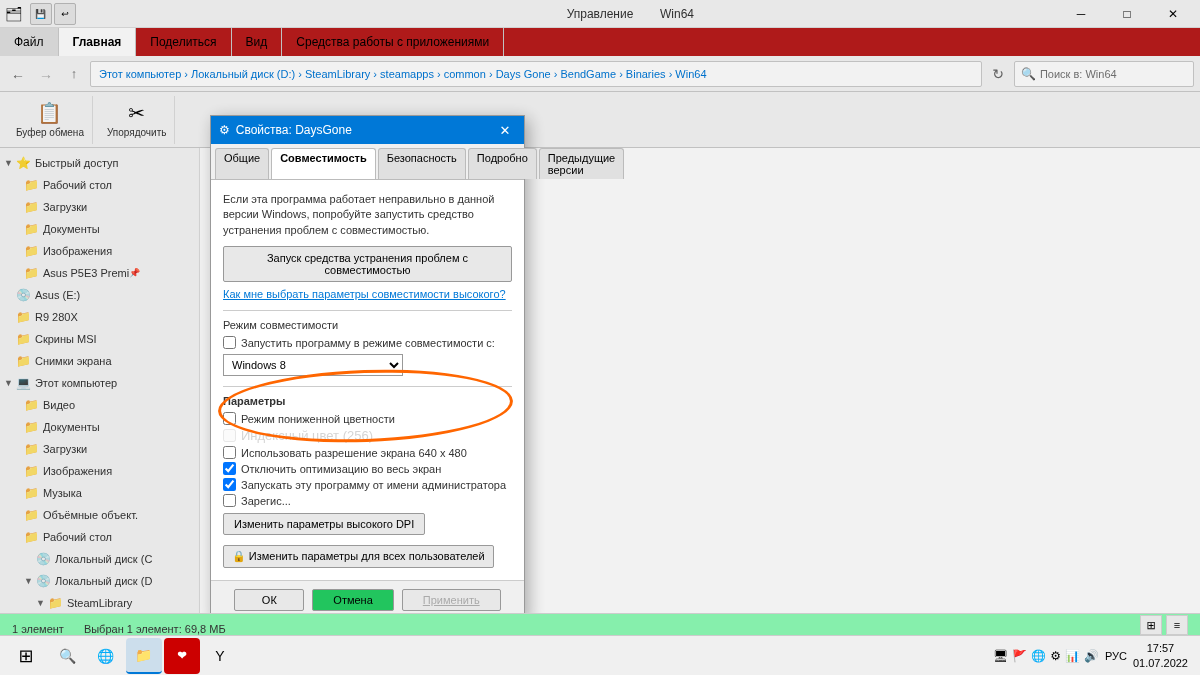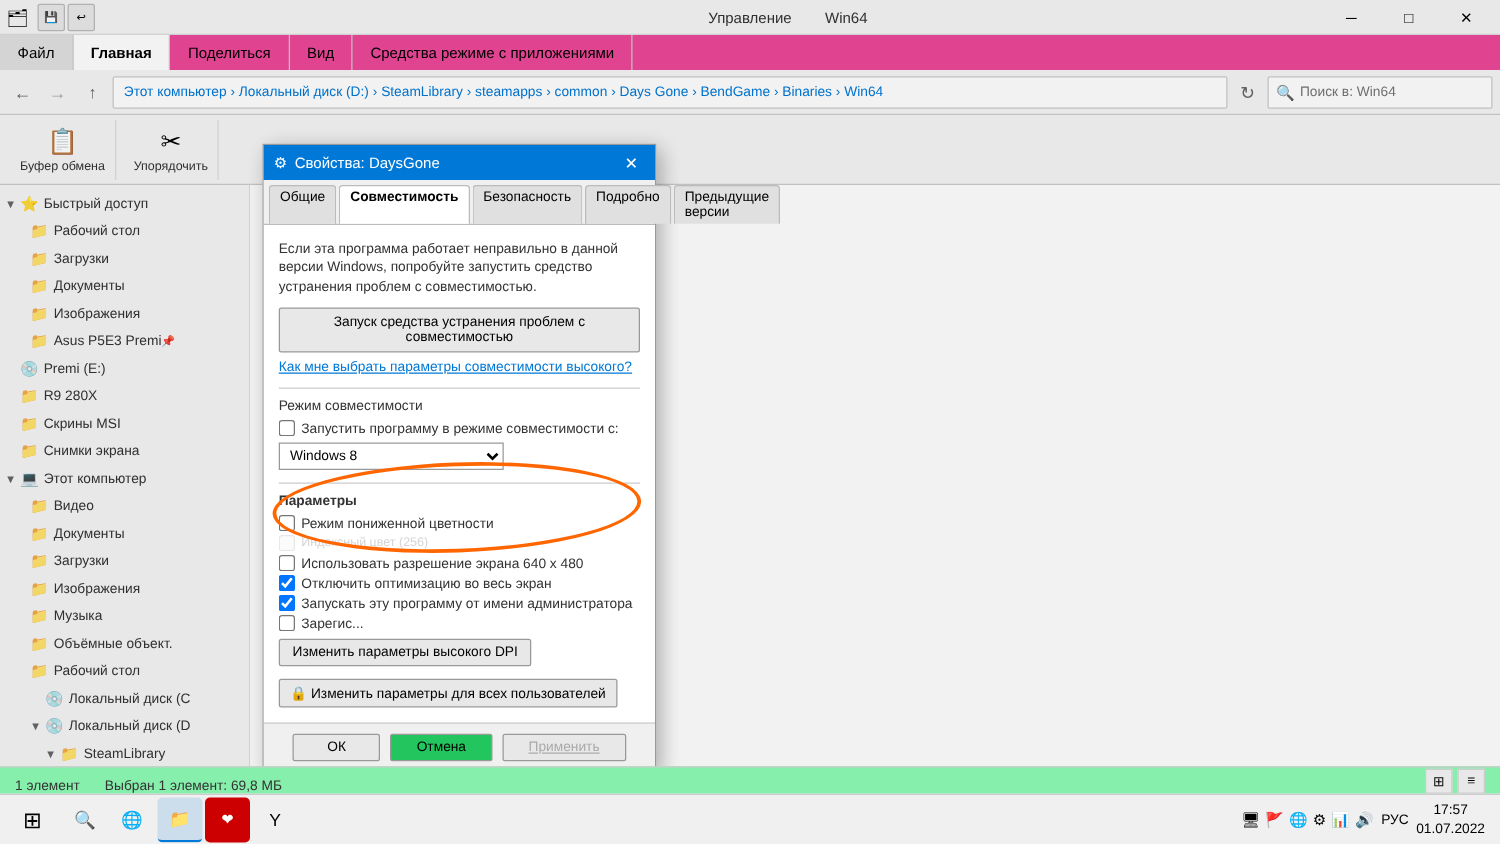--- a/index.html
+++ b/index.html
@@ -16,26 +16,26 @@
     <button style="width:22px;height:22px;border:1px solid #bbb;background:#e8e8e8;border-radius:2px;font-size:9px;cursor:pointer;">↩</button>
     <div style="position:absolute;left:50%;transform:translateX(-50%);font-size:12px;color:#333;">Управление</div>
     <div style="position:absolute;left:calc(50% + 60px);font-size:12px;color:#333;">Win64</div>
     <div style="margin-left:auto;display:flex;">
       <button style="width:46px;height:28px;border:none;background:transparent;font-size:12px;cursor:pointer;">─</button>
       <button style="width:46px;height:28px;border:none;background:transparent;font-size:12px;cursor:pointer;">□</button>
       <button style="width:46px;height:28px;border:none;background:transparent;font-size:12px;cursor:pointer;">✕</button>
     </div>
   </div>
 
-  <div style="position:absolute;top:28px;left:0;right:0;height:28px;background:#ec4899;display:flex;align-items:center;">
+  <div style="position:absolute;top:28px;left:0;right:0;height:28px;background:#b91c1c;display:flex;align-items:center;">
     <div style="padding:0 14px;height:28px;display:flex;align-items:center;font-size:12px;cursor:pointer;background:#e0e0e0;border-right:1px solid #ccc;">Файл</div>
     <div style="padding:0 14px;height:28px;display:flex;align-items:center;font-size:12px;cursor:pointer;border-right:1px solid #ccc;background:white;font-weight:bold;">Главная</div>
     <div style="padding:0 14px;height:28px;display:flex;align-items:center;font-size:12px;cursor:pointer;border-right:1px solid #ccc;">Поделиться</div>
     <div style="padding:0 14px;height:28px;display:flex;align-items:center;font-size:12px;cursor:pointer;border-right:1px solid #ccc;">Вид</div>
-    <div style="padding:0 14px;height:28px;display:flex;align-items:center;font-size:12px;cursor:pointer;border-right:1px solid #ccc;">Средства режиме с приложениями</div>
+    <div style="padding:0 14px;height:28px;display:flex;align-items:center;font-size:12px;cursor:pointer;border-right:1px solid #ccc;">Средства работы с приложениями</div>
   </div>
 </div>
 
 <div style="position:absolute;top:56px;left:0;right:0;height:36px;background:#f5f5f5;border-bottom:1px solid #ccc;display:flex;align-items:center;padding:0 6px;gap:4px;">
   <button style="width:24px;height:24px;border:none;background:transparent;font-size:14px;cursor:pointer;color:#666;">←</button>
   <button style="width:24px;height:24px;border:none;background:transparent;font-size:14px;cursor:pointer;color:#aaa;">→</button>
   <button style="width:24px;height:24px;border:none;background:transparent;font-size:13px;cursor:pointer;color:#666;">↑</button>
   <div style="flex:1;height:26px;background:white;border:1px solid #ccc;border-radius:2px;display:flex;align-items:center;padding:0 8px;font-size:11px;color:#0078d7;overflow:hidden;cursor:pointer;">
     <span>Этот компьютер › Локальный диск (D:) › SteamLibrary › steamapps › common › Days Gone › BendGame › Binaries › Win64</span>
   </div>
@@ -83,21 +83,21 @@
         <span>Изображения</span>
     </div>
     <div style="display:flex;align-items:center;padding:2px 4px 2px 24px;font-size:11px;color:#333;height:22px;cursor:pointer;overflow:hidden;">
       <span style="margin-right:4px;font-size:12px;color:#f5c642;">📁</span>
         <span style="overflow:hidden;white-space:nowrap;text-overflow:ellipsis;">Asus P5E3 Premi</span>
         <span style="color:#0078d7;font-size:9px;">📌</span>
     </div>
     <div style="display:flex;align-items:center;padding:2px 4px;font-size:11px;color:#333;height:22px;cursor:pointer;">
       <span style="width:12px;"></span>
       <span style="margin-right:4px;font-size:12px;">💿</span>
-        <span>Premi (E:)</span>
+        <span>Asus (E:)</span>
     </div>
     <div style="display:flex;align-items:center;padding:2px 4px;font-size:11px;color:#333;height:22px;cursor:pointer;">
       <span style="width:12px;"></span>
       <span style="margin-right:4px;font-size:12px;">📁</span>
         <span>R9 280X</span>
     </div>
     <div style="display:flex;align-items:center;padding:2px 4px;font-size:11px;color:#333;height:22px;cursor:pointer;">
       <span style="width:12px;"></span>
       <span style="margin-right:4px;font-size:12px;">📁</span>
         <span>Скрины MSI</span>
@@ -222,21 +222,21 @@
 
         
         <div style="display:flex;align-items:center;gap:5px;margin-bottom:3px;">
           <input type="checkbox" style="width: 13px; height: 13px;">
           <label style="font-size:11px;color:#333;">Режим пониженной цветности</label>
         </div>
 
         
         <div style="display:flex;align-items:center;gap:5px;margin-bottom:3px;opacity:0.5;">
           <input type="checkbox" disabled="" style="width: 13px; height: 13px;">
-          <label style="font-size:10px;color:#aaa;">Индексный цвет (256)</label>
+          <label style="font-size:13px;color:#aaa;">Индексный цвет (256)</label>
         </div>
 
         
         <div style="display:flex;align-items:center;gap:5px;margin-bottom:3px;">
           <input type="checkbox" style="width: 13px; height: 13px;">
           <label style="font-size:11px;color:#333;">Использовать разрешение экрана 640 x 480</label>
         </div>
 
         
         <div style="display:flex;align-items:center;gap:5px;margin-bottom:3px;">

